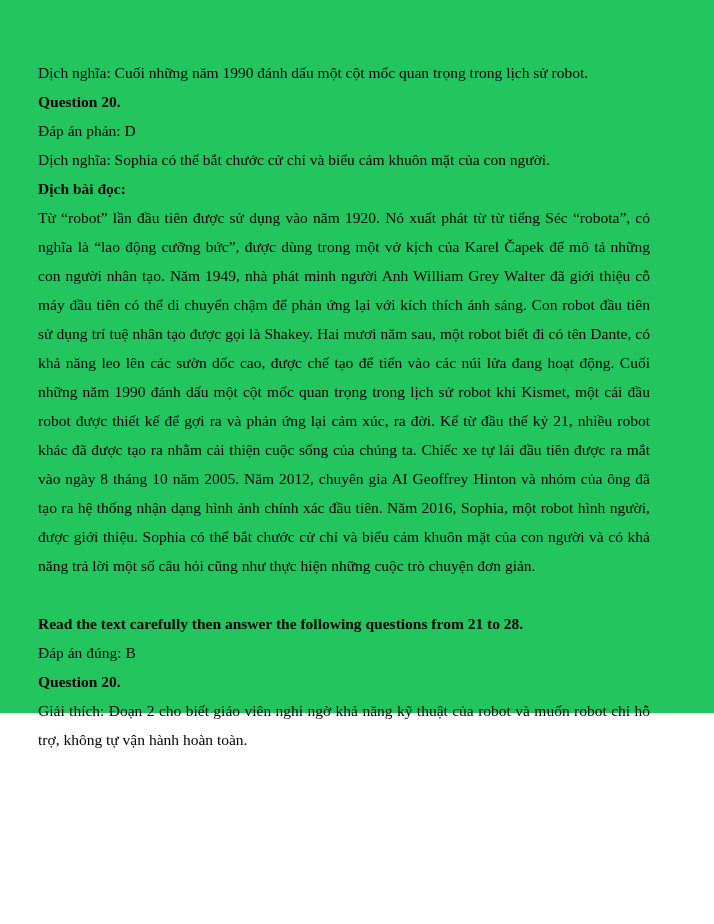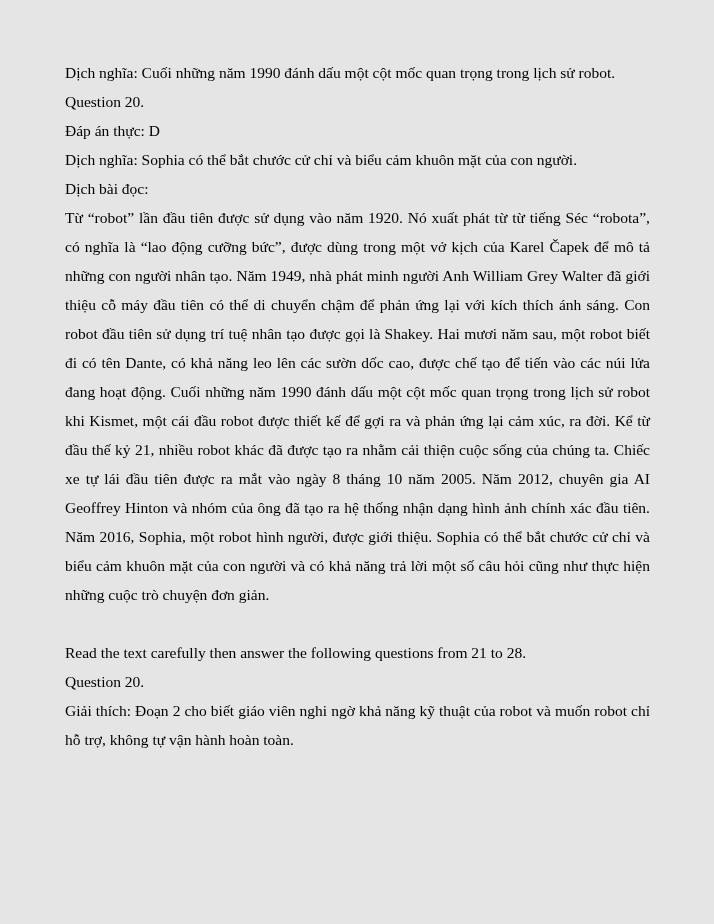--- a/index.html
+++ b/index.html
@@ -10,45 +10,46 @@
   body {
     width: 714px;
     height: 924px;
     overflow: hidden;
     font-family: "Liberation Serif", "DejaVu Serif", serif;
     color: #000000;
   }
   .page {
     box-sizing: border-box;
     width: 714px;
-    height: 924px;
-    padding: 58px 64px 40px 65px;
-    background: #e5e5e5;
+    height: 713px;
+    padding: 58px 64px 40px 38px;
+    background: #22c55e;
   }
   .line {
     margin: 0;
     font-size: 15.5px;
     line-height: 29px;
     text-align: justify;
   }
   .bold {
-    font-weight: normal;
+    font-weight: bold;
   }
   .spacer {
     height: 29px;
   }
 </style>
 </head>
 <body>
 
 <div class="page">
   <p class="line">Dịch nghĩa: Cuối những năm 1990 đánh dấu một cột mốc quan trọng trong lịch sử robot.</p>
   <p class="line bold">Question 20.</p>
-  <p class="line">Đáp án thực: D</p>
+  <p class="line">Đáp án phản: D</p>
   <p class="line">Dịch nghĩa: Sophia có thể bắt chước cử chỉ và biểu cảm khuôn mặt của con người.</p>
   <p class="line bold">Dịch bài đọc:</p>
   <p class="line">Từ “robot” lần đầu tiên được sử dụng vào năm 1920. Nó xuất phát từ từ tiếng Séc “robota”, có nghĩa là “lao động cưỡng bức”, được dùng trong một vở kịch của Karel Čapek để mô tả những con người nhân tạo. Năm 1949, nhà phát minh người Anh William Grey Walter đã giới thiệu cỗ máy đầu tiên có thể di chuyển chậm để phản ứng lại với kích thích ánh sáng. Con robot đầu tiên sử dụng trí tuệ nhân tạo được gọi là Shakey. Hai mươi năm sau, một robot biết đi có tên Dante, có khả năng leo lên các sườn dốc cao, được chế tạo để tiến vào các núi lửa đang hoạt động. Cuối những năm 1990 đánh dấu một cột mốc quan trọng trong lịch sử robot khi Kismet, một cái đầu robot được thiết kế để gợi ra và phản ứng lại cảm xúc, ra đời. Kể từ đầu thế kỷ 21, nhiều robot khác đã được tạo ra nhằm cải thiện cuộc sống của chúng ta. Chiếc xe tự lái đầu tiên được ra mắt vào ngày 8 tháng 10 năm 2005. Năm 2012, chuyên gia AI Geoffrey Hinton và nhóm của ông đã tạo ra hệ thống nhận dạng hình ảnh chính xác đầu tiên. Năm 2016, Sophia, một robot hình người, được giới thiệu. Sophia có thể bắt chước cử chỉ và biểu cảm khuôn mặt của con người và có khả năng trả lời một số câu hỏi cũng như thực hiện những cuộc trò chuyện đơn giản.</p>
   <div class="spacer"></div>
   <p class="line bold">Read the text carefully then answer the following questions from 21 to 28.</p>
+  <p class="line">Đáp án đúng: B</p>
   <p class="line bold">Question 20.</p>
   <p class="line">Giải thích: Đoạn 2 cho biết giáo viên nghi ngờ khả năng kỹ thuật của robot và muốn robot chỉ hỗ trợ, không tự vận hành hoàn toàn.</p>
 
 </div>
 
 </body></html>

